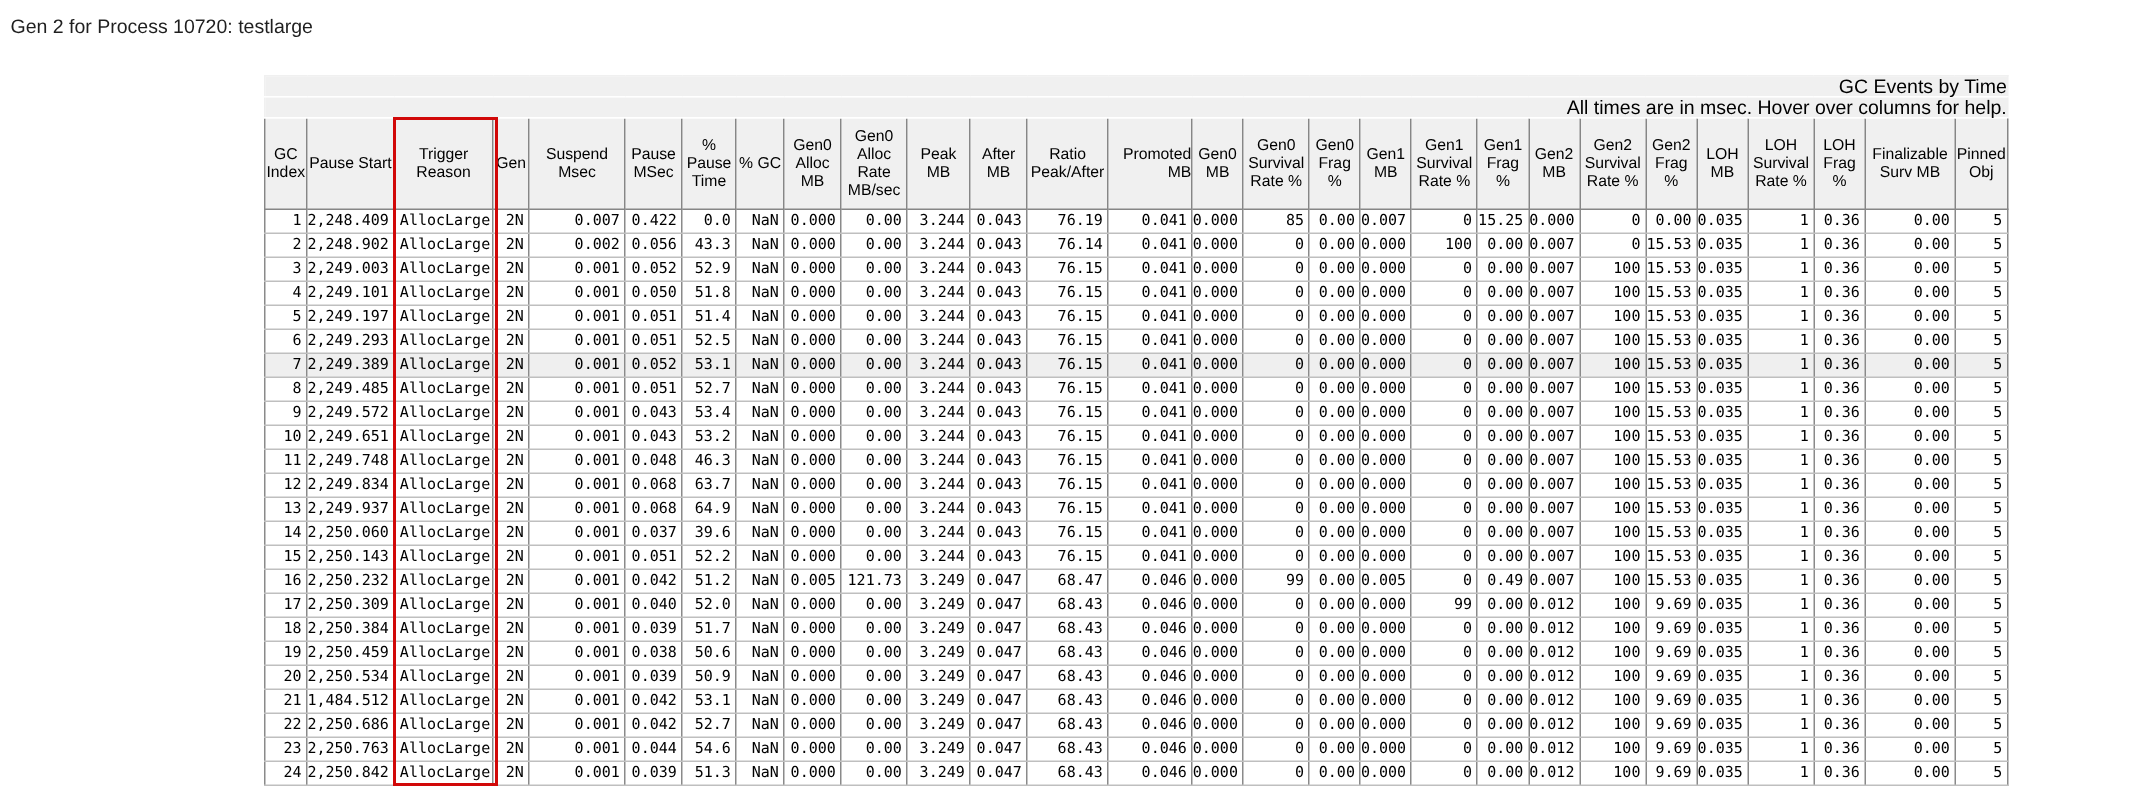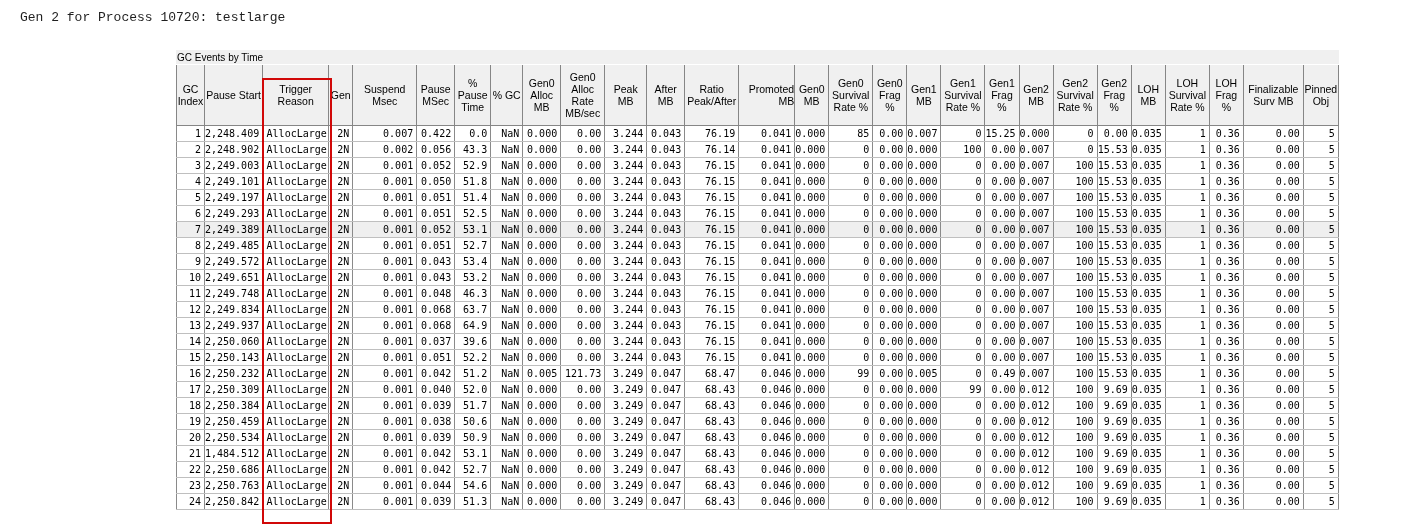--- a/index.html
+++ b/index.html
@@ -1,27 +1,27 @@
 <!DOCTYPE html>
 <html><head>
 <meta charset="utf-8">
 <style>
   html,body{margin:0;padding:0;}
   body{
     width:1428px;height:524px;position:relative;overflow:hidden;
     background:#ffffff;font-family:"Liberation Sans",sans-serif;color:#000;
   }
   .page-heading{
-    position:absolute;left:20px;top:10px;font-size:13px;color:#1f1f1f;white-space:nowrap;font-family:Liberation Mono, monospace;
+    position:absolute;left:7px;top:10px;font-size:13px;color:#1f1f1f;white-space:nowrap;
   }
   .table-wrap{position:absolute;left:176px;top:50px;}
   table{border-collapse:collapse;table-layout:fixed;}
   th,td{box-sizing:border-box;}
   td.ttl,td.sub{
-    background:#f0f0f0;text-align:left;font-size:10px;height:14px;line-height:13px;
+    background:#f0f0f0;text-align:right;font-size:13px;height:14px;line-height:13px;
     padding:0;border:1px solid #f0f0f0;border-bottom:1px solid #ffffff;white-space:nowrap;margin-left:34px;
   }
   th{
     background:#f0f0f0;border:1px solid #868686;font-size:10.5px;font-weight:400;
     line-height:12px;white-space:pre-line;text-align:center;vertical-align:middle;
     padding:1px 0;height:61px;overflow:hidden;
   }
   tbody td{
     border-left:1px solid #8a8a8a;border-right:1px solid #8a8a8a;
     border-top:1px solid #bfbfbf;border-bottom:1px solid #bfbfbf;
@@ -39,20 +39,23 @@
 </head>
 <body>
 
 <div class="page-heading">Gen 2 for Process 10720: testlarge</div>
 
 <div class="table-wrap">
   <table>
     <thead>
       <tr>
         <td class="ttl" colspan="28">GC Events by Time</td>
+      </tr>
+      <tr>
+        <td class="sub" colspan="28">All times are in msec. Hover over columns for help.</td>
       </tr>
       <tr id="header-row">
           <th style="width: 28px;">GC
 Index</th>
           <th style="width: 56px;">Pause Start</th>
           <th style="width: 66px;">Trigger
 Reason</th>
           <th style="width: 24px;">Gen</th>
           <th style="width: 64px;">Suspend
 Msec</th>

